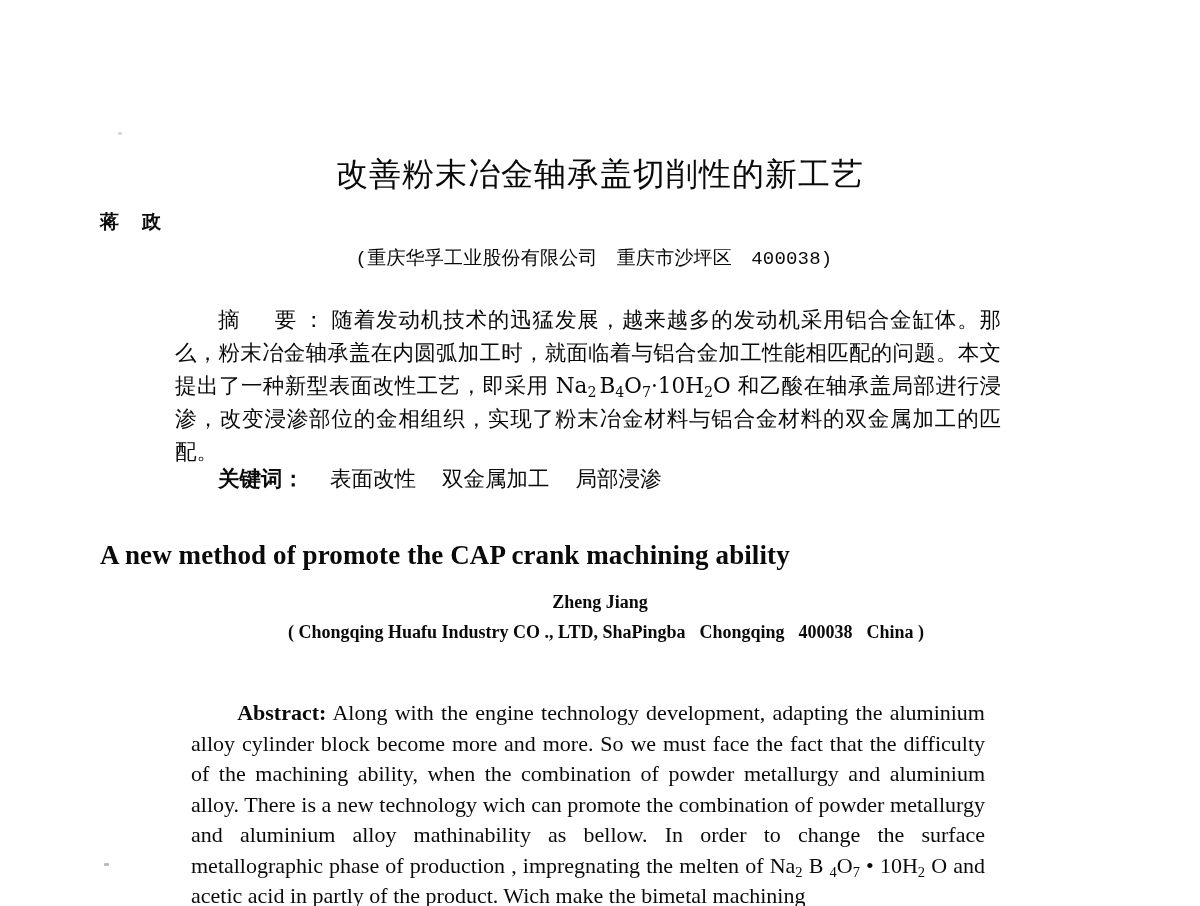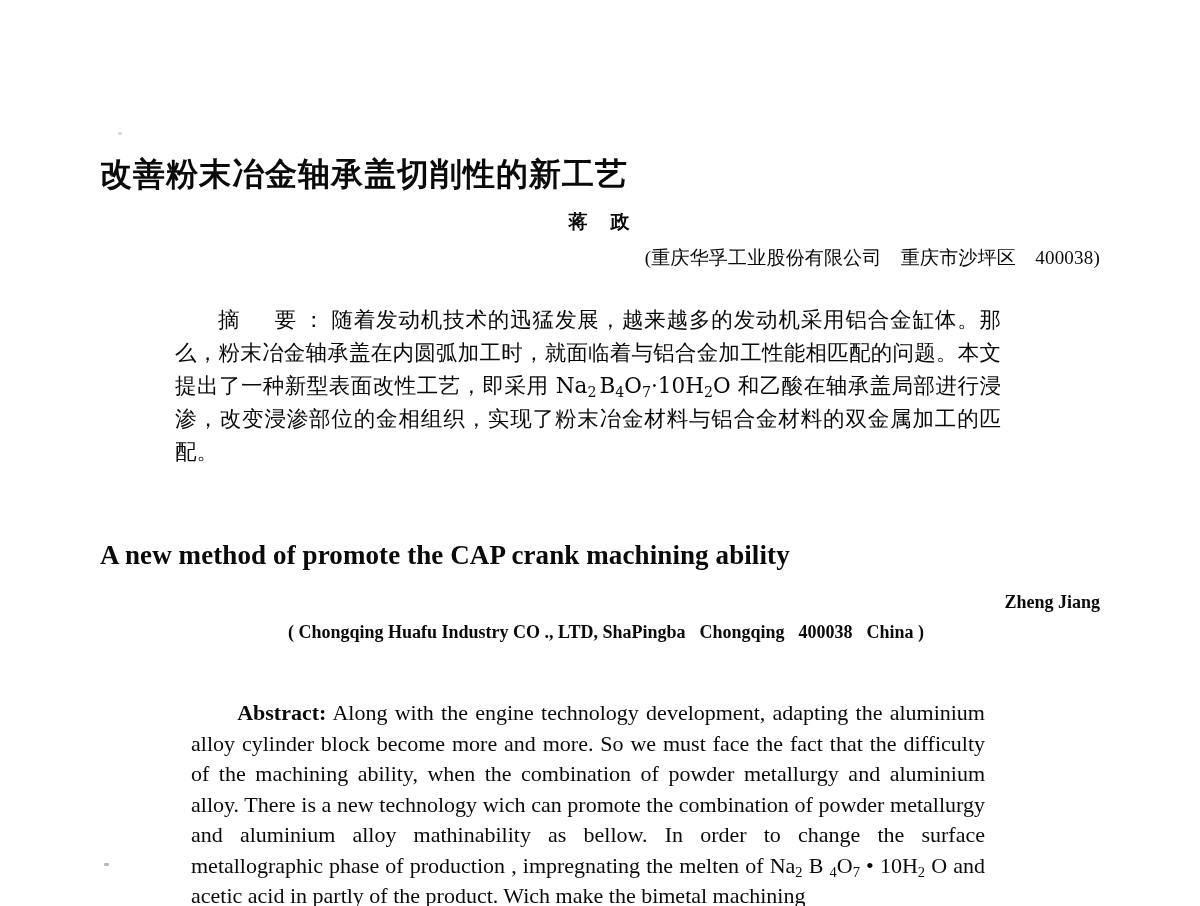--- a/index.html
+++ b/index.html
@@ -16,44 +16,44 @@
     font-family: "Liberation Serif", "DejaVu Serif", serif;
     color: #0a0a0a;
   }
 
   
   .cn-title {
     position: absolute;
     left: 100px;
     right: 100px;
     top: 157px;
+    text-align: center;
     font-family: "DejaVu Sans", "Liberation Sans", sans-serif;
-    font-weight: bold;
+    font-weight: normal;
     font-size: 32px;
     line-height: 1.12;
     letter-spacing: 1px;
   }
   .cn-author {
     position: absolute;
     left: 100px;
     right: 100px;
     top: 209px;
-    text-align: center;
     font-family: "DejaVu Sans", "Liberation Sans", sans-serif;
     font-weight: bold;
     font-size: 19px;
     letter-spacing: 2px;
   }
   .cn-affil {
     position: absolute;
     left: 88px;
     right: 100px;
     top: 245px;
-    text-align: right;
-    font-family: Liberation Serif, serif;
+    text-align: center;
+    font-family: Liberation Mono, monospace;
     font-size: 19px;
     letter-spacing: 0.2px;
   }
 
   
   .cn-abstract {
     position: absolute;
     left: 175px;
     width: 826px;
     top: 303px;
@@ -99,21 +99,21 @@
     font-family: "Liberation Serif", "DejaVu Serif", serif;
     font-weight: bold;
     font-size: 27px;
     letter-spacing: 0.1px;
   }
   .en-author {
     position: absolute;
     left: 100px;
     right: 100px;
     top: 592px;
-    text-align: right;
+    text-align: center;
     font-family: "Liberation Serif", "DejaVu Serif", serif;
     font-weight: bold;
     font-size: 18px;
   }
   .en-affil {
     position: absolute;
     left: 100px;
     right: 88px;
     top: 622px;
     text-align: center;
@@ -171,20 +171,23 @@
   <div class="speck2"></div>
 
   <div class="cn-title">改善粉末冶金轴承盖切削性的新工艺</div>
   <div class="cn-author">蒋　政</div>
   <div class="cn-affil">(重庆华孚工业股份有限公司　重庆市沙坪区　400038)</div>
 
   <div class="cn-abstract">
     <p><span class="lead">摘　要：</span><span>随着发动机技术的迅猛发展，越来越多的发动机采用铝合金缸体。那么，粉末冶金轴承盖在内圆弧加工时，就面临着与铝合金加工性能相匹配的问题。本文提出了一种新型表面改性工艺，即采用 Na</span><sub>2</sub><span class="nbsp-thin"></span><span>B</span><sub>4</sub><span>O</span><sub>7</sub><span>·10H</span><sub>2</sub><span>O 和乙酸在轴承盖局部进行浸渗，改变浸渗部位的金相组织，实现了粉末冶金材料与铝合金材料的双金属加工的匹配。</span></p>
   </div>
 
+  <div class="cn-keywords">
+    <span class="kw-label">关键词：</span><span class="kw">表面改性</span><span class="kw">双金属加工</span><span class="kw">局部浸渗</span>
+  </div>
 
   <div class="en-title">A new method of promote the CAP crank machining ability</div>
   <div class="en-author">Zheng Jiang</div>
   <div class="en-affil"><span>( Chongqing Huafu Industry CO ., LTD, ShaPingba</span><span class="sp"></span><span>Chongqing</span><span class="sp"></span><span>400038</span><span class="sp"></span><span>China )</span></div>
 
   <div class="en-abstract">
     <p><span class="lead">Abstract:</span> <span>Along with the engine technology development, adapting the aluminium alloy cylinder block become more and more. So we must face the fact that the difficulty of the machining ability, when the combination of powder metallurgy and aluminium alloy. There is a new technology wich can promote the combination of powder metallurgy and aluminium alloy mathinability as bellow. In order to change the surface metallographic phase of production , impregnating the melten of Na</span><sub>2</sub><span> B </span><sub>4</sub><span>O</span><sub>7</sub><span> • 10H</span><sub>2</sub><span> O and acetic acid in partly of the product. Wich make the bimetal machining</span></p>
   </div>
 
   <div class="speck"></div>

